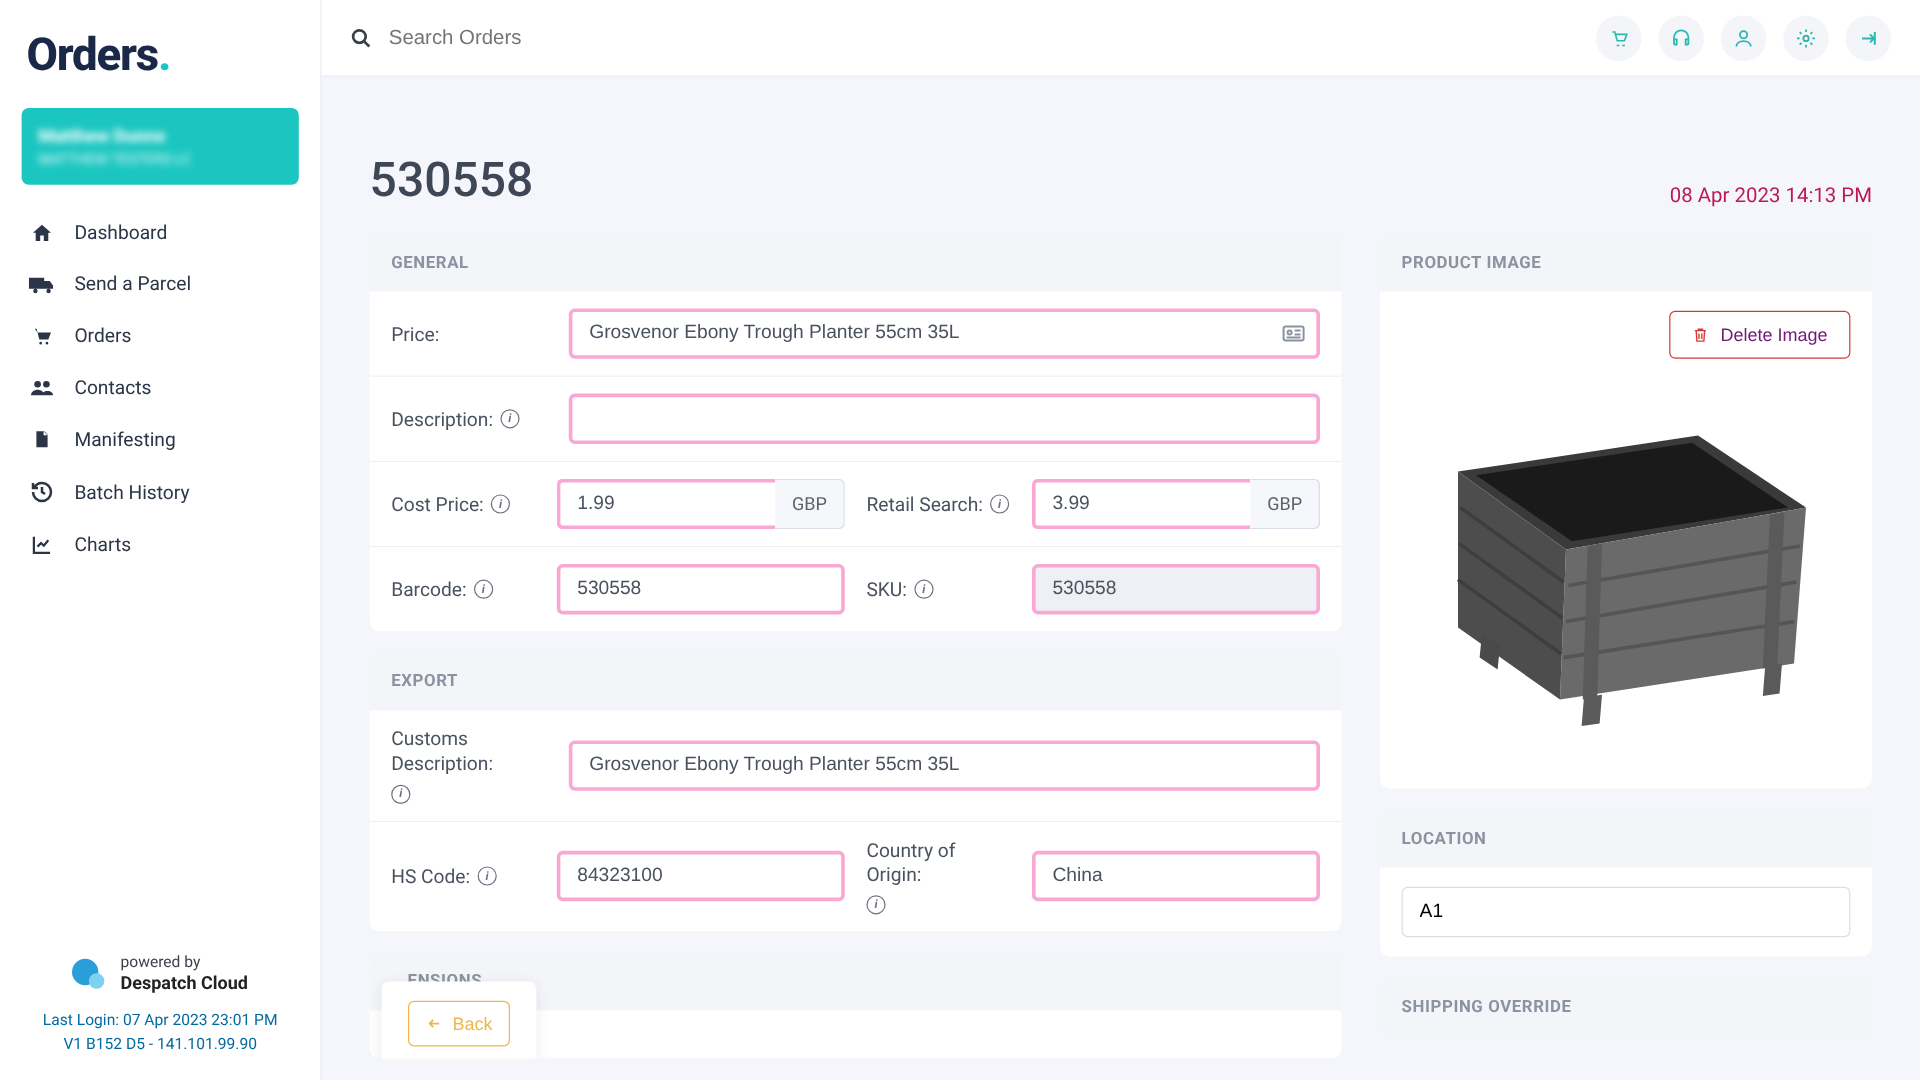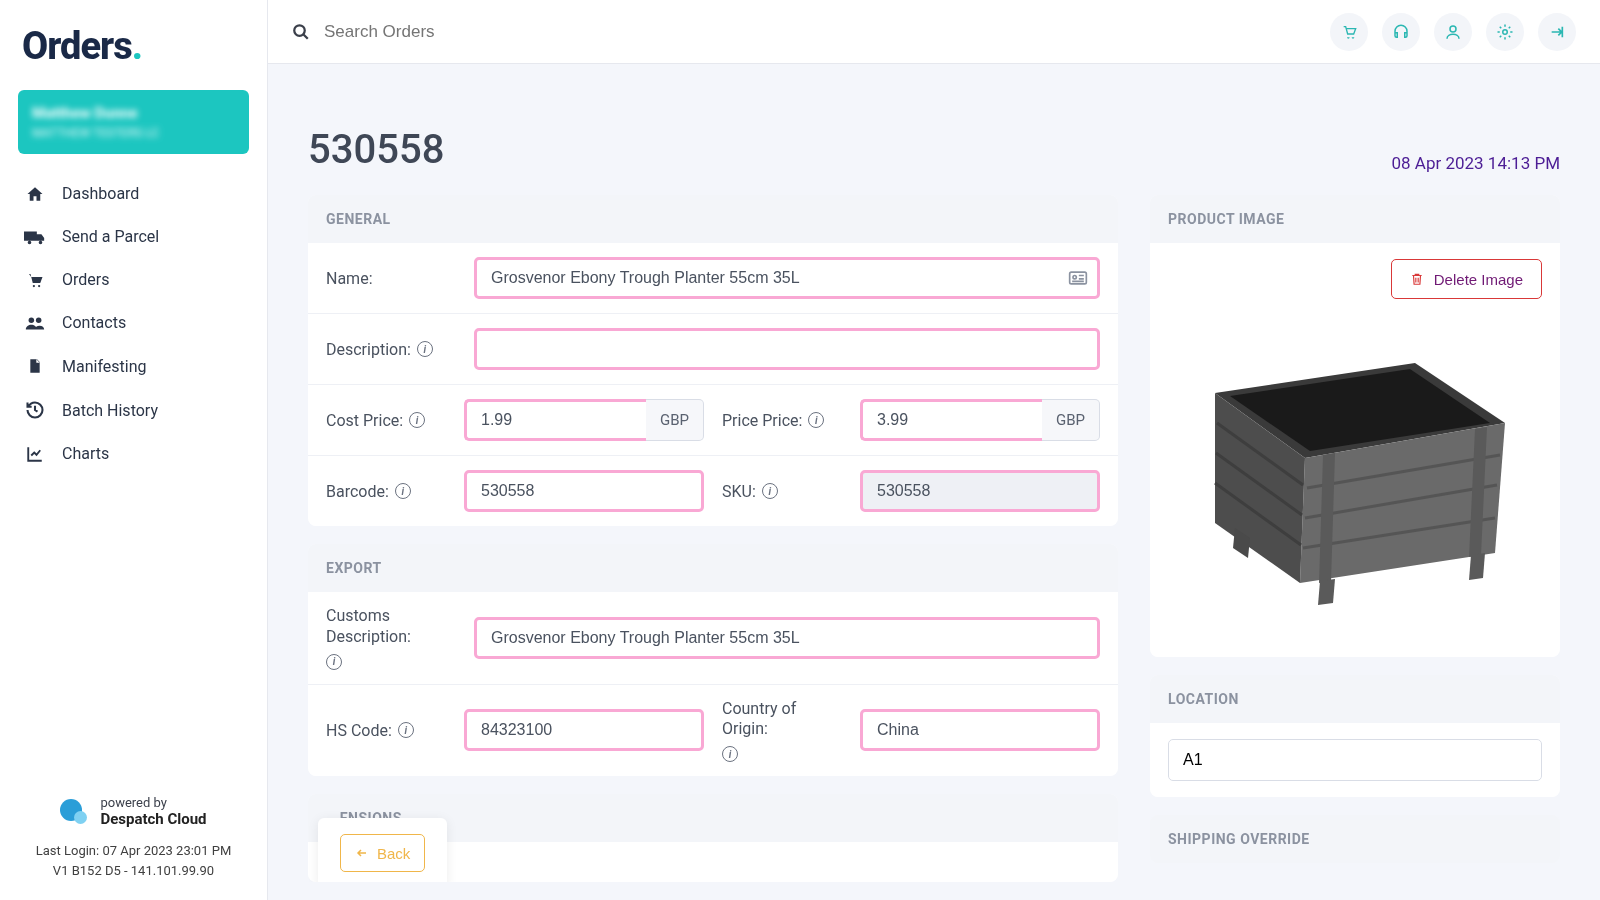--- a/index.html
+++ b/index.html
@@ -47,40 +47,40 @@
 .nav li .ic { width:22px; display:inline-flex; justify-content:center; }
 .sidebar-footer {
   margin-top:auto; text-align:center; font-size:13px; color:#6b7280; padding:0 8px 8px;
 }
 .powered { display:flex; align-items:center; gap:10px; justify-content:center; margin-bottom:14px; }
 .powered .blob { position:relative; width:30px; height:26px; }
 .powered .blob .c1 { position:absolute; width:22px; height:22px; border-radius:50%; background:#2a9ed8; left:0; top:0; }
 .powered .blob .c2 { position:absolute; width:13px; height:13px; border-radius:50%; background:#7fd1f2; left:14px; top:12px; }
 .powered .txt { text-align:left; font-size:13px; color:#3a3f4a; line-height:1.1; }
 .powered .txt .l2 { font-weight:700; font-size:15px; color:#222; }
-.meta-lines { line-height:1.5; font-size:13px; color:#404040; }
+.meta-lines { line-height:1.5; font-size:13px; color:#0369a1; }
 
 .main { flex:1; display:flex; flex-direction:column;gap:40px; }
 .topbar {
   height:64px; background:#fff; border-bottom:1px solid #e6e8ee;
   display:flex; align-items:center; padding:0 24px; gap:18px;
 }
 .search-wrap { display:flex; align-items:center; gap:14px; flex:1; }
 .search-wrap input {
   border:none; outline:none; font-size:17px; color:#6b7280; width:320px; background:transparent;
 }
 .topbar-icons { display:flex; gap:14px; }
 .circ {
   width:38px; height:38px; border-radius:50%; background:#f3f5f9;
   display:flex; align-items:center; justify-content:center; color:#2bb7b2; cursor:pointer;
 }
 .content { padding:22px 40px 0 40px; display:flex; flex-direction:column; gap:8px; overflow:hidden; }
 .head-row { display:flex; justify-content:space-between; align-items:flex-end; margin-bottom:14px; }
 .page-title { font-size:40px; font-weight:500; color:#3f4756; }
-.timestamp { color:#4c1d95; font-size:17px; }
+.timestamp { color:#be185d; font-size:17px; }
 
 .cols { display:flex; gap:32px; }
 .col-left { flex:1; display:flex; flex-direction:column; gap:18px; position:relative; }
 .col-right { width:410px; display:flex; flex-direction:column; gap:18px; }
 
 .card { background:#fafbfd; border-radius:8px; overflow:hidden; }
 .card-head {
   padding:16px 18px; color:#8b92a0; font-weight:700; letter-spacing:.5px; font-size:14px;
   background:#f3f5f9;
 }
@@ -275,21 +275,21 @@
       </div>
 
       <div class="cols">
 
         <div class="col-left">
 
           <div class="card">
             <div class="card-head">GENERAL</div>
             <div class="card-body">
               <div class="row">
-                <div class="lbl">Name:</div>
+                <div class="lbl">Price:</div>
                 <div class="inp rel">
                   <input type="text" value="Grosvenor Ebony Trough Planter 55cm 35L" style="">
                   <span class="inner-icon">
                       <svg width="20" height="16" viewBox="0 0 24 18" fill="none" stroke="#8b92a0" stroke-width="2">
                         <rect x="2" y="2" width="20" height="14" rx="2"></rect>
                         <circle cx="8" cy="8" r="2"></circle>
                         <path d="M13 6h6M13 10h6M5 13h14"></path>
                       </svg>
                     </span>
                 </div>
@@ -307,21 +307,21 @@
                       <span>Cost Price:</span>
                       <span class="info-ic">i</span>
                     </div>
                   <div class="inp-group">
                     <input type="text" value="1.99" style="">
                     <div class="suffix">GBP</div>
                   </div>
                 </div>
                 <div class="half">
                   <div class="lbl">
-                      <span>Price Price:</span>
+                      <span>Retail Search:</span>
                       <span class="info-ic">i</span>
                     </div>
                   <div class="inp-group">
                     <input type="text" value="3.99" style="">
                     <div class="suffix">GBP</div>
                   </div>
                 </div>
               </div>
               <div class="row">
                 <div class="half">

